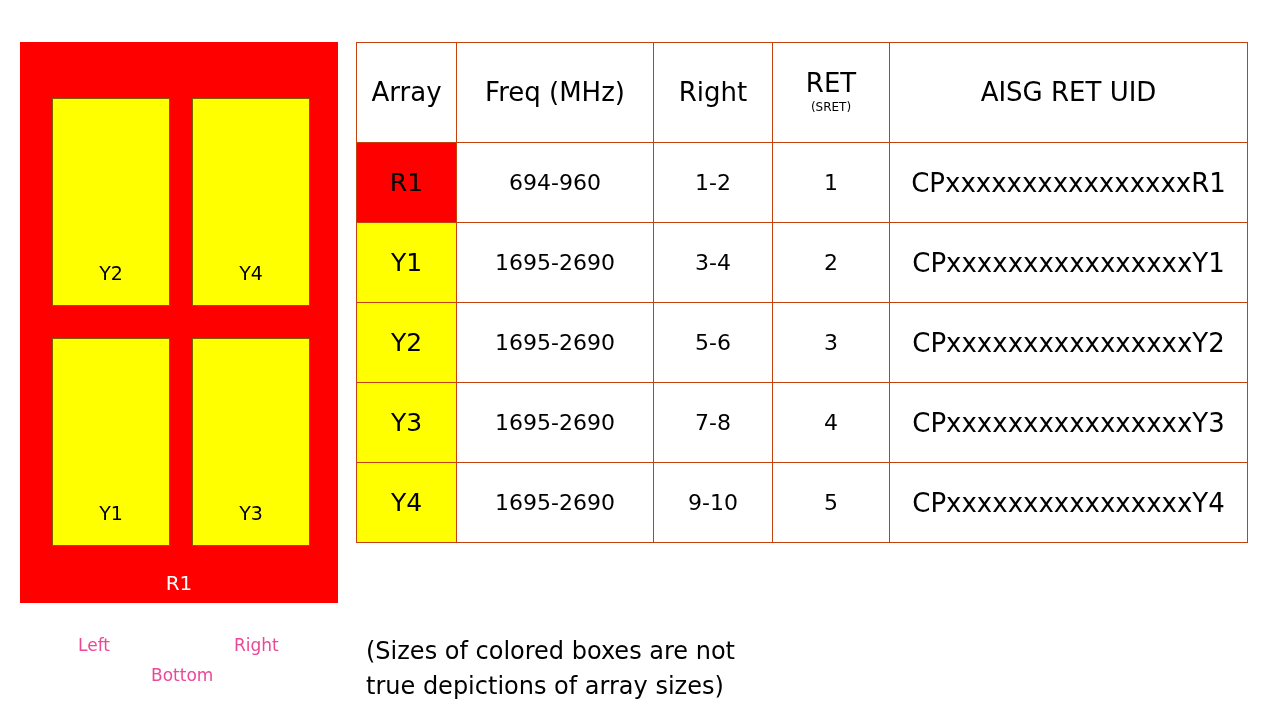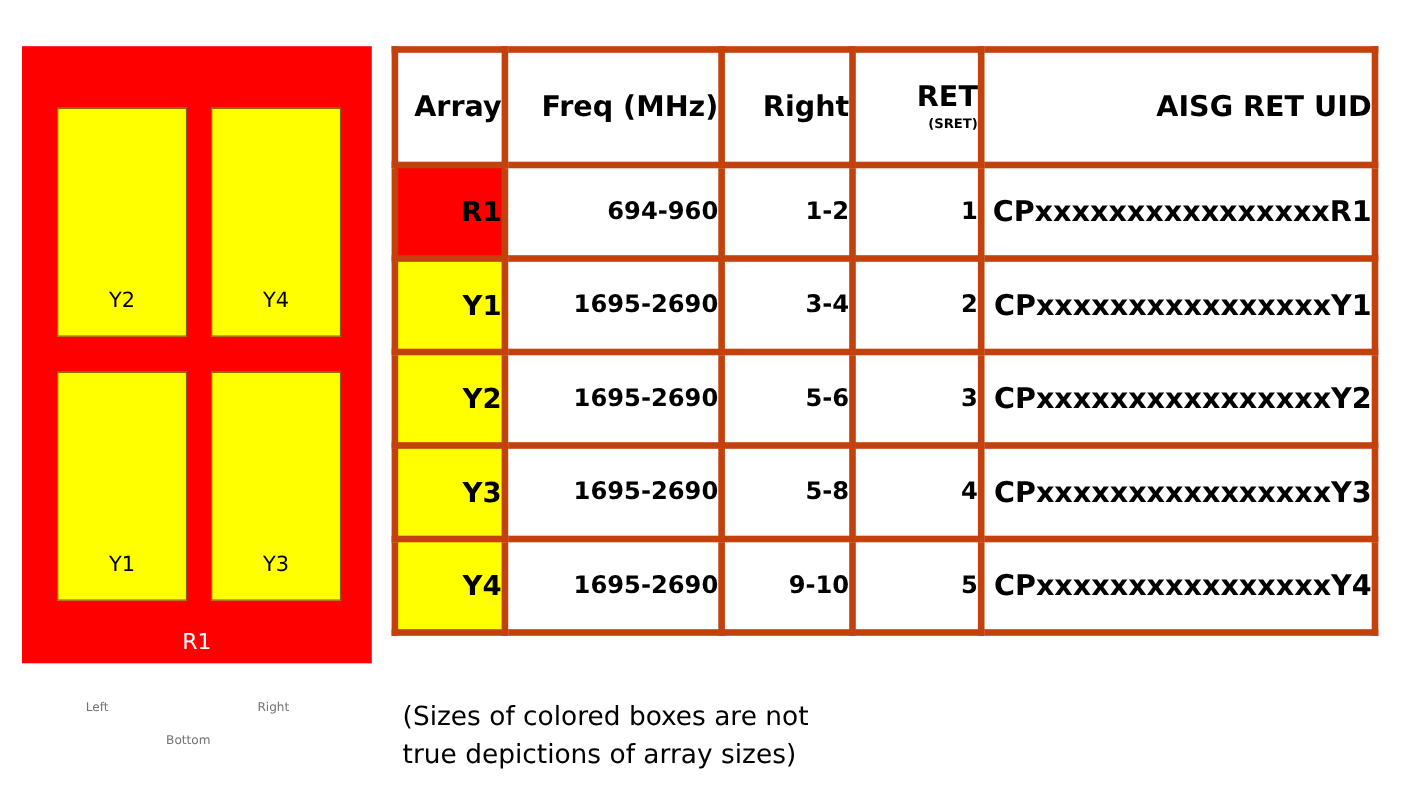--- a/index.html
+++ b/index.html
@@ -59,22 +59,22 @@
   
   #orientation-labels {
     position: absolute;
     left: 20px;
     top: 628px;
     width: 318px;
     height: 72px;
   }
   #orientation-labels .orient {
     position: absolute;
-    font-size: 11px;
-    color: #737373;
+    font-size: 17px;
+    color: #ec4899;
     line-height: 1;
     white-space: nowrap;
   }
   #label-left   { left: 58px;  top: 9px; }
   #label-right  { left: 214px; top: 9px; }
   #label-bottom { left: 131px; top: 39px; }
 
   
   #diagram-note {
     position: absolute;
@@ -96,25 +96,25 @@
     border-collapse: collapse;
     table-layout: fixed;
   }
   #ret-table col.c-array { width: 100px; }
   #ret-table col.c-freq  { width: 197px; }
   #ret-table col.c-conns { width: 119px; }
   #ret-table col.c-ret   { width: 117px; }
   #ret-table col.c-uid   { width: 358px; }
 
   #ret-table th, #ret-table td {
-    border: 6px solid #c2410c;
-    text-align: right;
+    border: 1px solid #c2410c;
+    text-align: center;
     vertical-align: middle;
     color: #000000;
-    font-weight: bold;
+    font-weight: normal;
     padding: 0;
   }
   #ret-table thead th {
     height: 99px;
     font-size: 26px;
     line-height: 1.1;
   }
   #ret-table thead th .sub {
     display: block;
     font-size: 12px;
@@ -197,21 +197,21 @@
     <tr class="row-y">
       <td class="cell-array">Y2</td>
       <td class="cell-freq">1695-2690</td>
       <td class="cell-conns">5-6</td>
       <td class="cell-ret">3</td>
       <td class="cell-uid">CPxxxxxxxxxxxxxxxxY2</td>
     </tr>
     <tr class="row-y">
       <td class="cell-array">Y3</td>
       <td class="cell-freq">1695-2690</td>
-      <td class="cell-conns">5-8</td>
+      <td class="cell-conns">7-8</td>
       <td class="cell-ret">4</td>
       <td class="cell-uid">CPxxxxxxxxxxxxxxxxY3</td>
     </tr>
     <tr class="row-y">
       <td class="cell-array">Y4</td>
       <td class="cell-freq">1695-2690</td>
       <td class="cell-conns">9-10</td>
       <td class="cell-ret">5</td>
       <td class="cell-uid">CPxxxxxxxxxxxxxxxxY4</td>
     </tr>

